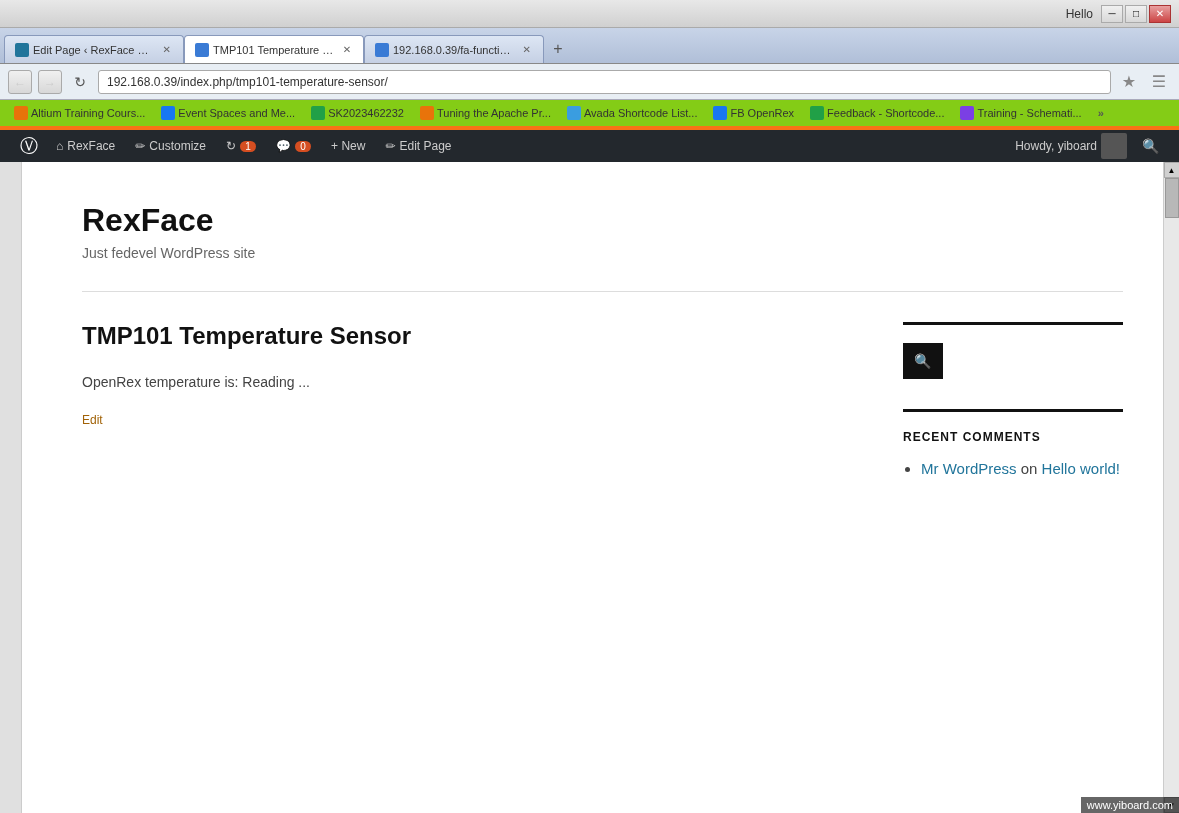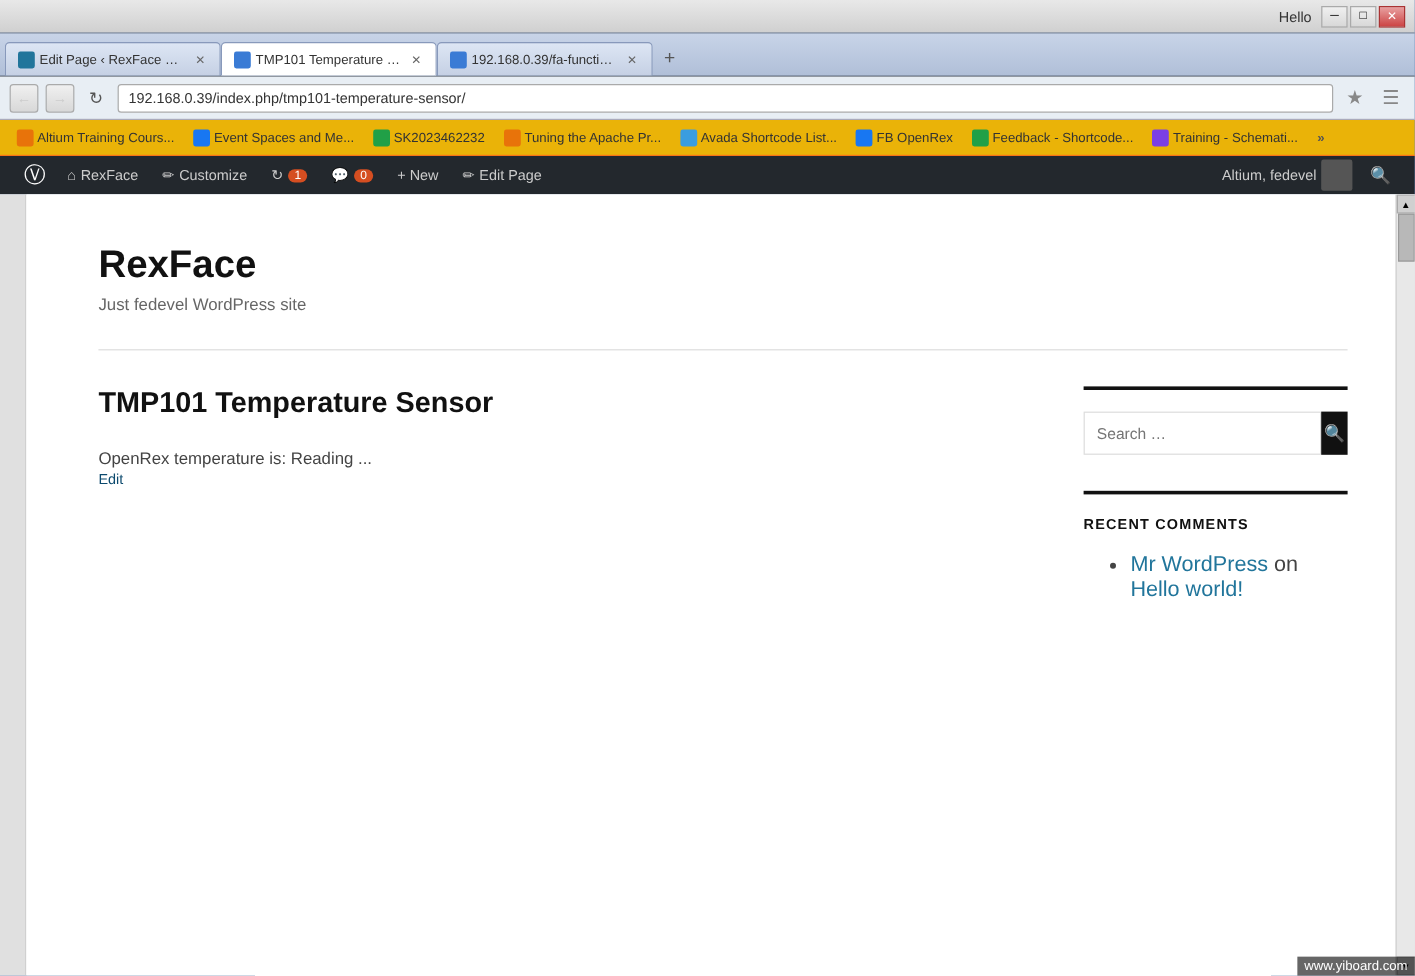--- a/index.html
+++ b/index.html
@@ -149,27 +149,27 @@
       display: flex;
       align-items: center;
       justify-content: center;
       font-size: 16px;
       cursor: pointer;
       color: #888;
     }
 
     
     .bookmarks-bar {
-      background: #eab308;
+      background: #84cc16;
       height: 30px;
       display: flex;
       align-items: center;
       padding: 0 8px;
       gap: 4px;
-      border-bottom: 1px solid #f97316;
+      border-bottom: 4px solid #f97316;
       font-size: 11px;
       overflow: hidden;
     }
     .bookmark-item {
       display: flex;
       align-items: center;
       gap: 3px;
       padding: 2px 6px;
       border-radius: 3px;
       cursor: pointer;
@@ -309,25 +309,26 @@
     .post-title {
       font-size: 24px;
       font-weight: 900;
       color: #111;
       margin-bottom: 24px;
     }
 
     .post-content {
       font-size: 14px;
       color: #444;
+      margin-bottom: 20px;
     }
 
     .post-edit-link {
       font-size: 12px;
-      color: #0c4a6e;
+      color: #a16207;
       cursor: pointer;
     }
 
     .sidebar {
       width: 220px;
       flex-shrink: 0;
       padding-top: 0;
     }
 
     .sidebar-section {
@@ -387,23 +388,22 @@
       color: #21759b;
       text-decoration: none;
     }
 
     .recent-comments-list {
       list-style: disc;
       padding-left: 18px;
     }
     .recent-comments-list li {
       margin-bottom: 6px;
-      font-size: 18px;
+      font-size: 15px;
       color: #444;
-      margin-left: 21px;
     }
     .recent-comments-list a {
       color: #21759b;
       text-decoration: none;
     }
 
     
     .scroll-right {
       width: 16px;
       background: #e0e0e0;
@@ -549,21 +549,21 @@
   </div>
   <div class="wp-admin-item">
     <span>+ New</span>
   </div>
   <div class="wp-admin-item">
     <span>✏</span>
     <span>Edit Page</span>
   </div>
   <div class="wp-admin-right">
     <div class="wp-user-area">
-      <span>Altium, fedevel</span>
+      <span>Howdy, yiboard</span>
       <div class="wp-avatar"></div>
     </div>
     <div class="wp-search-icon">🔍</div>
   </div>
 </div>
 
 <div class="browser-content" style="height: calc(813px - 28px - 36px - 36px - 30px - 32px);">
   <div class="scroll-left"></div>
 
   <div class="page-wrapper">
@@ -580,21 +580,20 @@
           <h1 class="post-title">TMP101 Temperature Sensor</h1>
           <p class="post-content">OpenRex temperature is: Reading ...</p>
           <span class="post-edit-link">Edit</span>
         </div>
 
         <div class="sidebar">
 
           <div class="sidebar-section">
             <hr class="sidebar-divider">
             <div class="search-box-area">
-              <input class="search-input" type="text" placeholder="Search …" style="">
               <button class="search-btn">
                 <span>🔍</span>
               </button>
             </div>
           </div>
 
 
           <div class="sidebar-section">
             <hr class="sidebar-divider">
             <div class="sidebar-title">RECENT COMMENTS</div>

